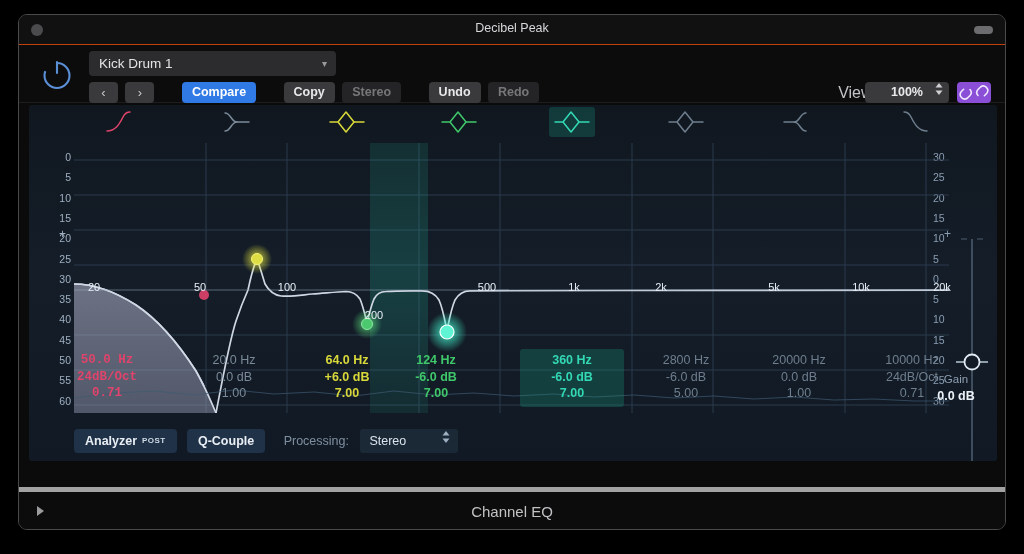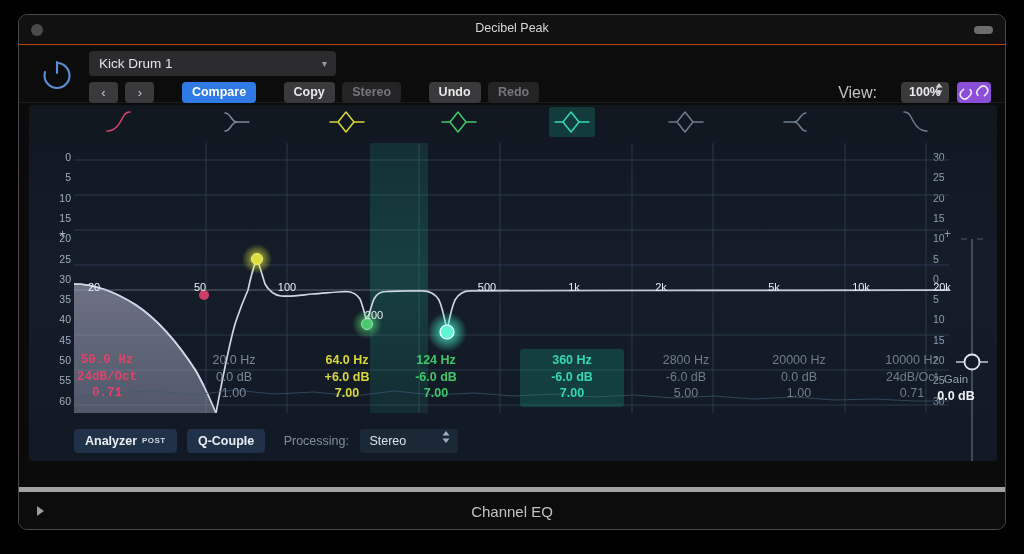--- a/index.html
+++ b/index.html
@@ -83,21 +83,21 @@
   .tbtn.dim { background: #242426; color: #77777a; }
   .tbtn.undo { background: #3a3a3c; }
   .tbtn.nogap { margin-right: 0; }
 
   .view-label {
     position: absolute; right: 128px; top: 39px;
     font-size: 16px; color: #c3c3c5;
   }
   .view-stepper {
     position: absolute; right: 56px; top: 37px;
-    width: 48px; height: 21px; background: #3a3a3c;
+    width: 84px; height: 21px; background: #3a3a3c;
     border-radius: 4px; color: #eaeaec;
     font-size: 12.5px; font-weight: bold; line-height: 21px;
     text-align: center; cursor: pointer;
   }
   .view-stepper .arrows {
     position: absolute; right: 6px; top: 0; line-height: 21px;
     font-size: 9px; color: #d0d0d2;
   }
   .link-btn {
     position: absolute; right: 14px; top: 37px;

